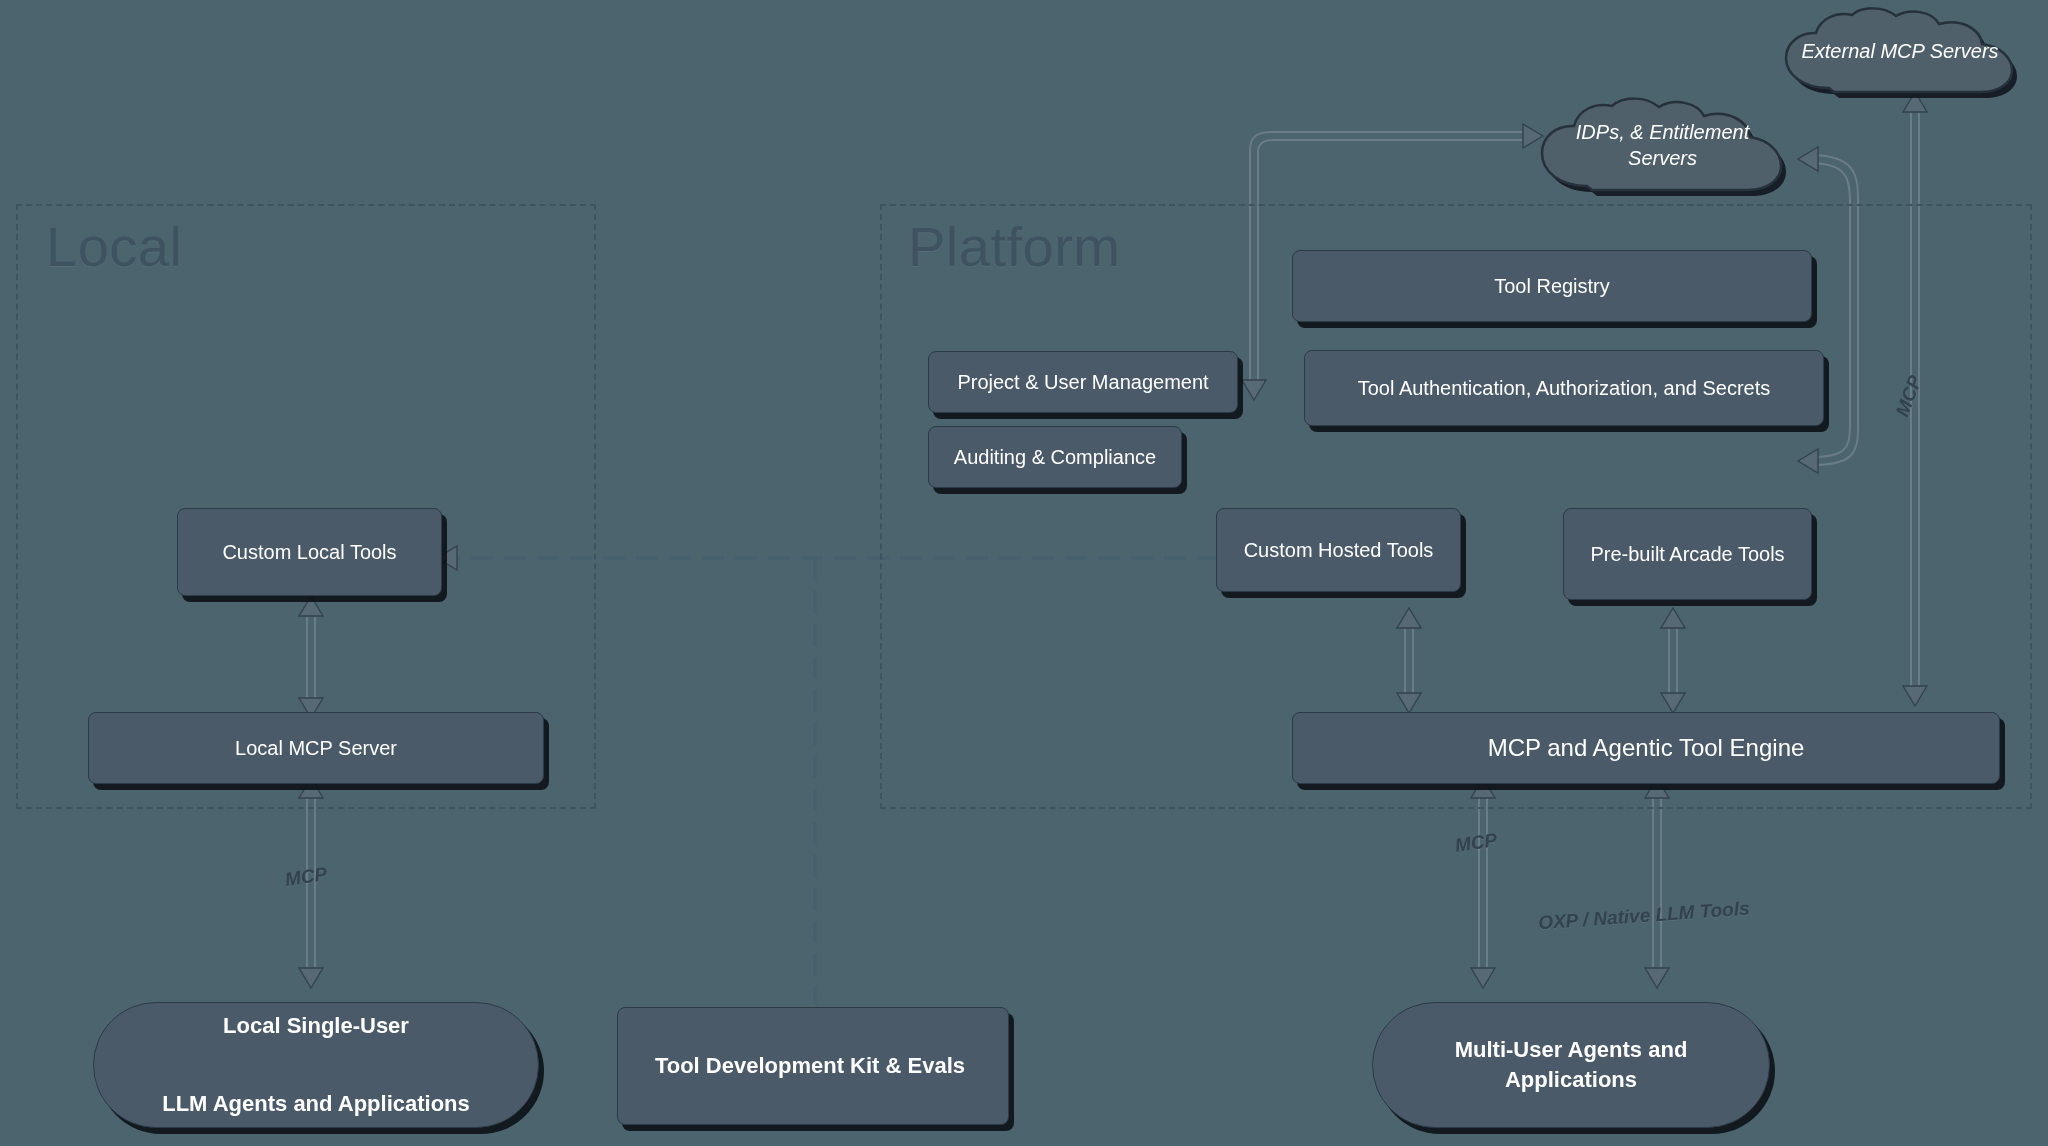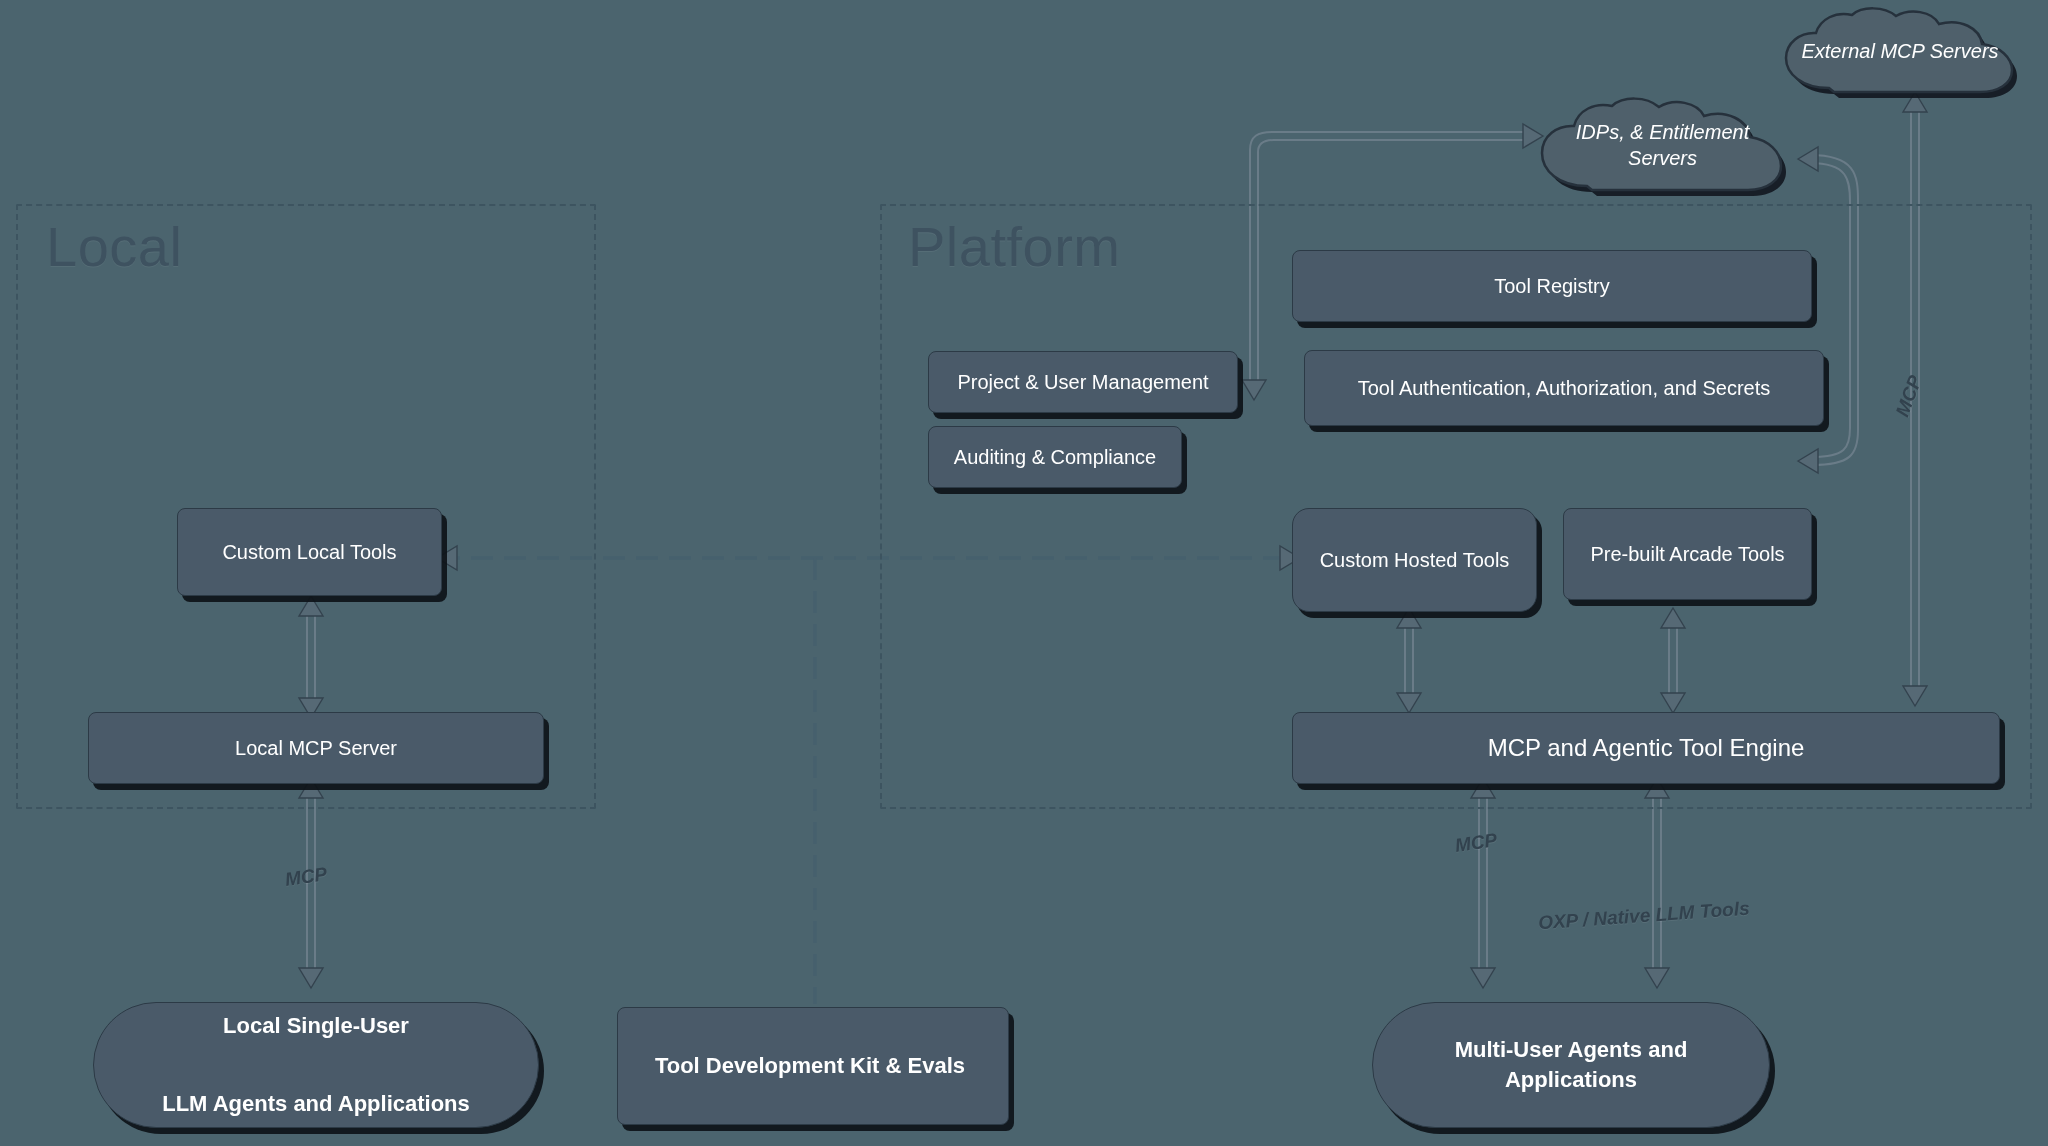--- a/index.html
+++ b/index.html
@@ -214,21 +214,21 @@
 
   <div class="box" style="left:928px;top:351px;width:310px;height:62px;">Project &amp; User Management</div>
 
   <div class="box" style="left:928px;top:426px;width:254px;height:62px;">Auditing &amp; Compliance</div>
 
   <div class="box" style="left:1292px;top:250px;width:520px;height:72px;">Tool Registry</div>
 
   <div class="box" style="left:1260px;top:350px;width:520px;height:76px;margin-left:44px;">Tool Authentication, Authorization, and Secrets</div>
 
 
-  <div class="box" style="left:1292px;top:508px;width:245px;height:104px;border-radius:17px;">Custom Hosted Tools</div>
+  <div class="box" style="left:1216px;top:508px;width:245px;height:84px;">Custom Hosted Tools</div>
 
   <div class="box" style="left:1563px;top:508px;width:249px;height:92px;">Pre-built Arcade Tools</div>
 
   <div class="box" style="left:1292px;top:712px;width:708px;height:72px;font-size:24px;">MCP and Agentic Tool Engine</div>
 
   <div class="box pill bold" style="left:1372px;top:1002px;width:398px;height:126px;flex-direction:column;">
     <span>Multi-User Agents and</span>
     <span>Applications</span>
   </div>
 

